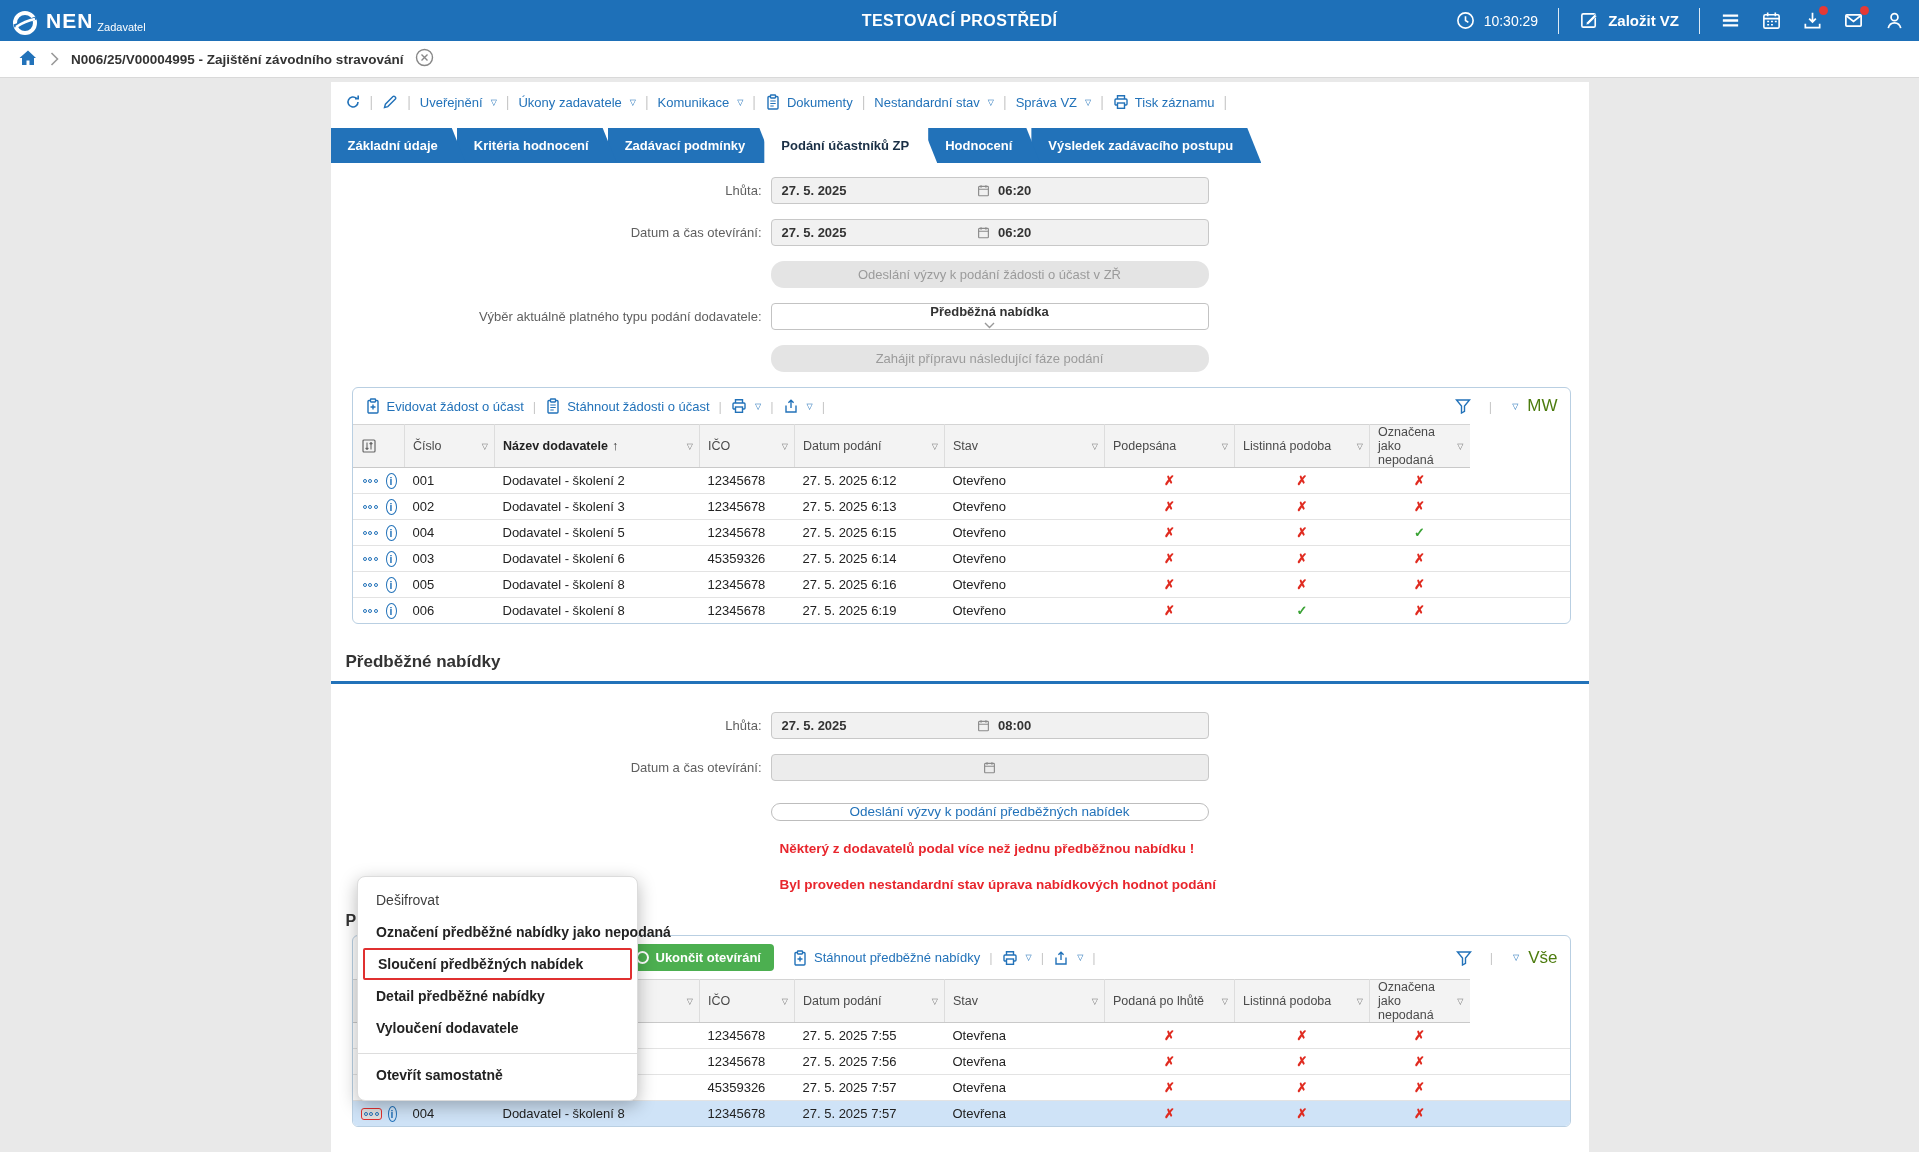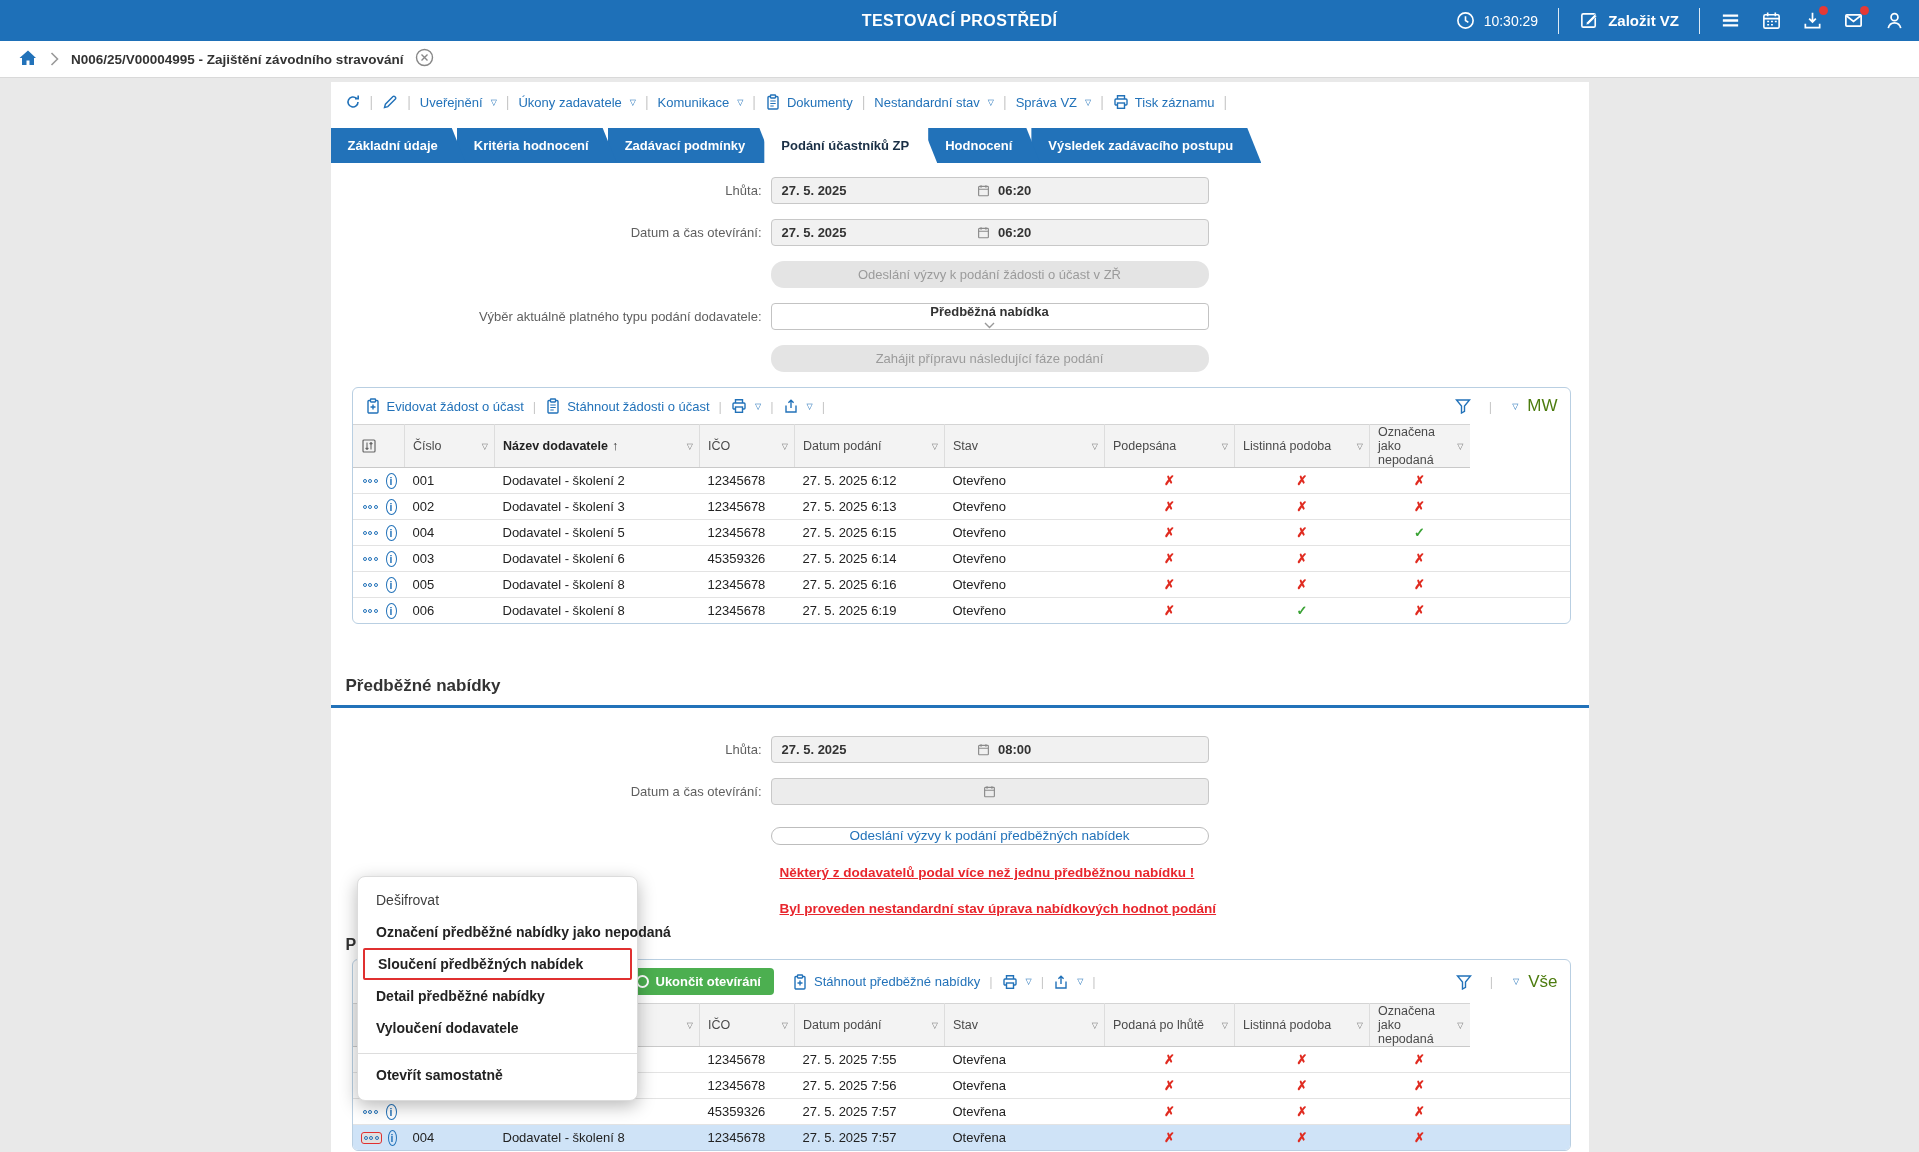--- a/index.html
+++ b/index.html
@@ -53,24 +53,24 @@
   .btn-disabled { width:438px; height:27px; background:#e4e4e4; border:none; border-radius:13px; color:#9b9b9b; font-size:13px; font-family:inherit; }
   .btn-white { width:438px; height:18px; background:#fff; border:1px solid #bdbdbd; border-radius:13px; color:#2272b9; font-size:13.5px; font-family:inherit; cursor:pointer; }
   .select-field { width:438px; height:27px; background:#fff; border:1px solid #c3c3c3; border-radius:4px; display:flex; align-items:center; justify-content:space-between; padding:0 10px; font-weight:bold; color:#333; cursor:pointer;flex-direction:column; }
   .select-field .sel-chev { color:#999; display:flex; }
 
   
   .sec1-row { display:flex; align-items:flex-end; justify-content:space-between; margin:18px 16px 6px 15px; }
   .sec-h { font-size:16px; font-weight:bold; color:#333; }
   .files-link { display:flex; align-items:center; gap:6px; color:#2272b9; font-size:13px; cursor:pointer; text-decoration:none; }
 
-  .sec2-h { font-size:17px; font-weight:bold; color:#333; margin:52px 0 0 15px; padding-bottom:9px; }
+  .sec2-h { font-size:17px; font-weight:bold; color:#333; margin:28px 0 0 15px; padding-bottom:9px; }
   .sec2-underline { border-bottom:3px solid #2272b9; }
 
-  .warning { color:#e8262d; font-weight:bold; font-size:13.5px; margin:16px 0 0 449px;text-decoration:underline; }
+  .warning { color:#e8262d; font-weight:bold; font-size:13.5px; margin:16px 0 0 449px; }
   .warning + .warning { margin-top:21px; }
   .covered-h { font-size:16px; font-weight:bold; color:#333; margin:20px 0 4px 15px; height:19px; }
 
   
   .grid-panel { margin:0 18px 0 21px; border:1px solid #b9cfe2; border-radius:6px; overflow:hidden; background:#fff; }
   .grid-toolbar { display:flex; align-items:center; padding:8px 12px; }
   .gt-link { display:flex; align-items:center; gap:6px; color:#2272b9; font-size:13px; cursor:pointer; white-space:nowrap; }
   .gt-sep { color:#c9c9c9; margin:0 9px; }
   .gt-right { margin-left:auto; display:flex; align-items:center; gap:9px; color:#2272b9; }
   .view-label { color:#4d7c0f; font-size:17px; }
@@ -100,20 +100,29 @@
   .context-menu { position:absolute; left:357px; top:876px; width:281px; background:#fff; border:1px solid #dcdcdc; border-radius:8px; box-shadow:0 5px 18px rgba(0,0,0,.28); padding:7px 0 9px; z-index:100; }
   .cm-item { padding:8px 18px; font-size:14px; font-weight:bold; color:#222; cursor:pointer; white-space:nowrap; }
   .cm-item.disabled { color:#404040; font-weight:normal; cursor:default; }
   .cm-item.highlighted { border:2px solid #e03030; border-radius:2px; margin:0 5px; padding:6px 13px; }
   .cm-item.separated { border-top:1px solid #ddd; margin-top:9px; padding-top:13px; }
 </style>
 </head>
 <body>
 
 <header class="topbar">
+  <div class="brand">
+    <svg class="logo-svg" viewBox="0 0 30 30">
+      <circle cx="15" cy="15" r="10" fill="none" stroke="#fff" stroke-width="4"></circle>
+      <path d="M4 18 L26 10" stroke="#1e70b8" stroke-width="3"></path>
+      <path d="M6 19 Q15 13 25 11" stroke="#fff" stroke-width="2.6" fill="none"></path>
+    </svg>
+    <span class="brand-txt">NEN</span>
+    <span class="brand-sub">Zadavatel</span>
+  </div>
   <div class="env-title">TESTOVACÍ PROSTŘEDÍ</div>
   <div class="topbar-right">
     <div class="clock-grp">
       <svg class="tb-ico" viewBox="0 0 22 22">
           <circle cx="11" cy="11" r="8" fill="none" stroke="#fff" stroke-width="1.7"></circle>
           <path d="M11 6.5V11l3 2" fill="none" stroke="#fff" stroke-width="1.7"></path>
         </svg>
       <span>10:30:29</span>
     </div>
     <div class="vdiv"></div>

